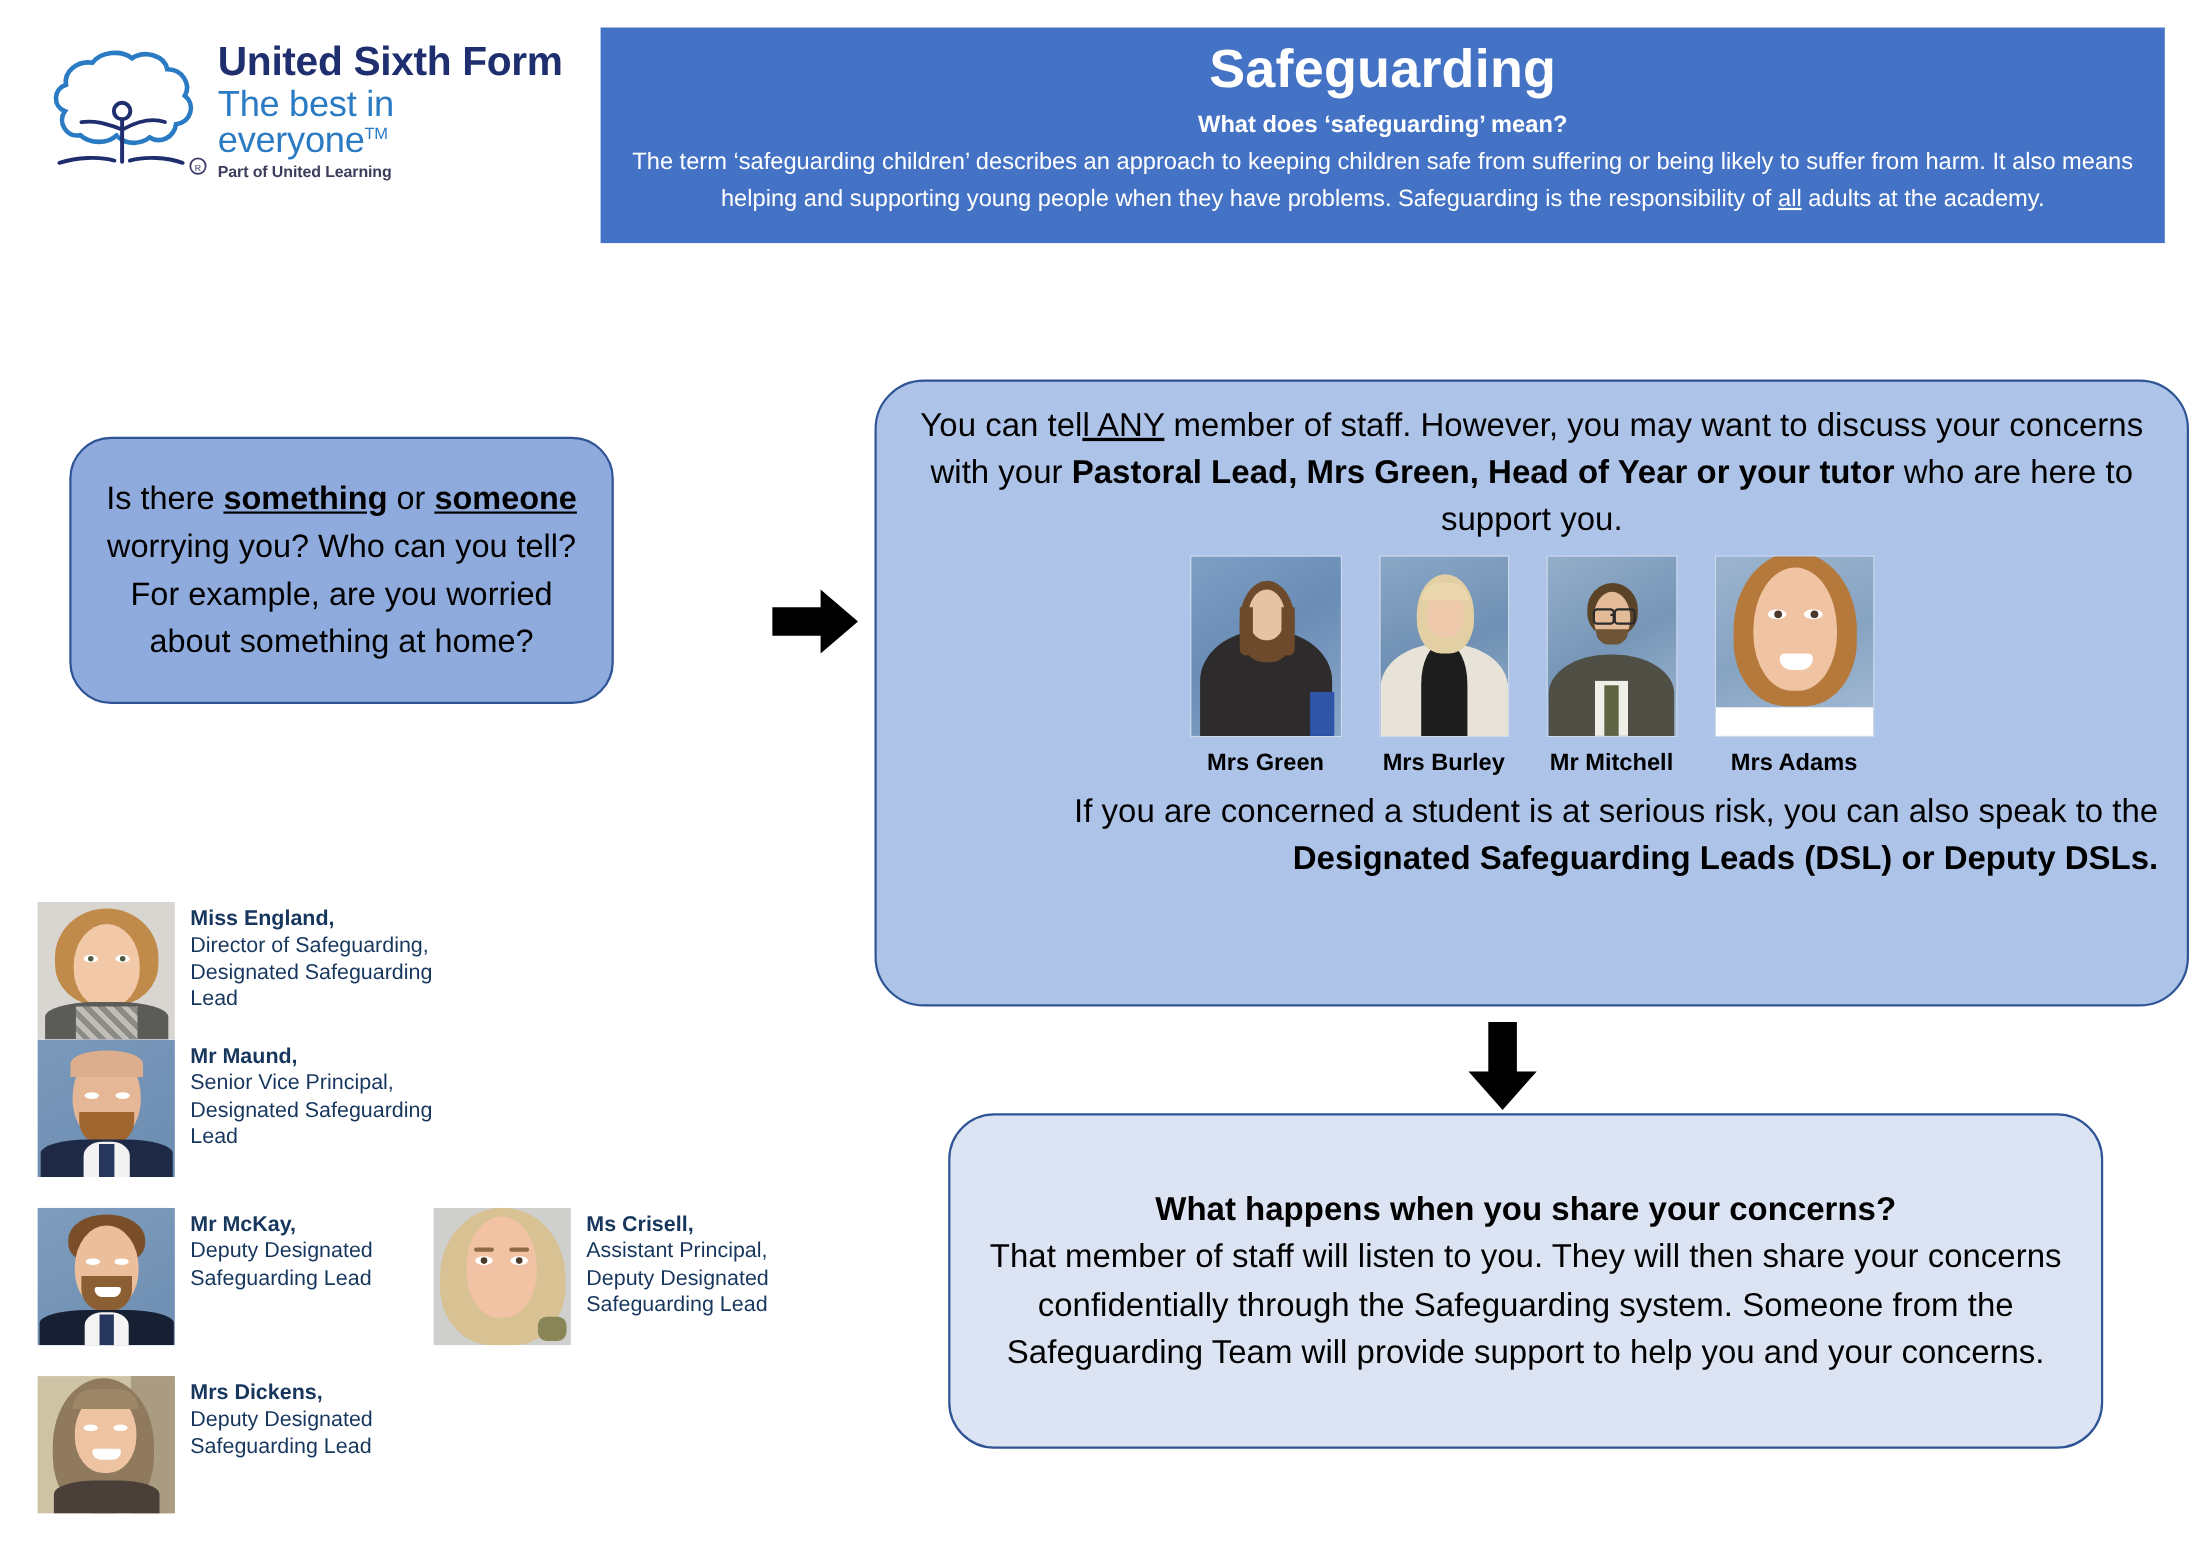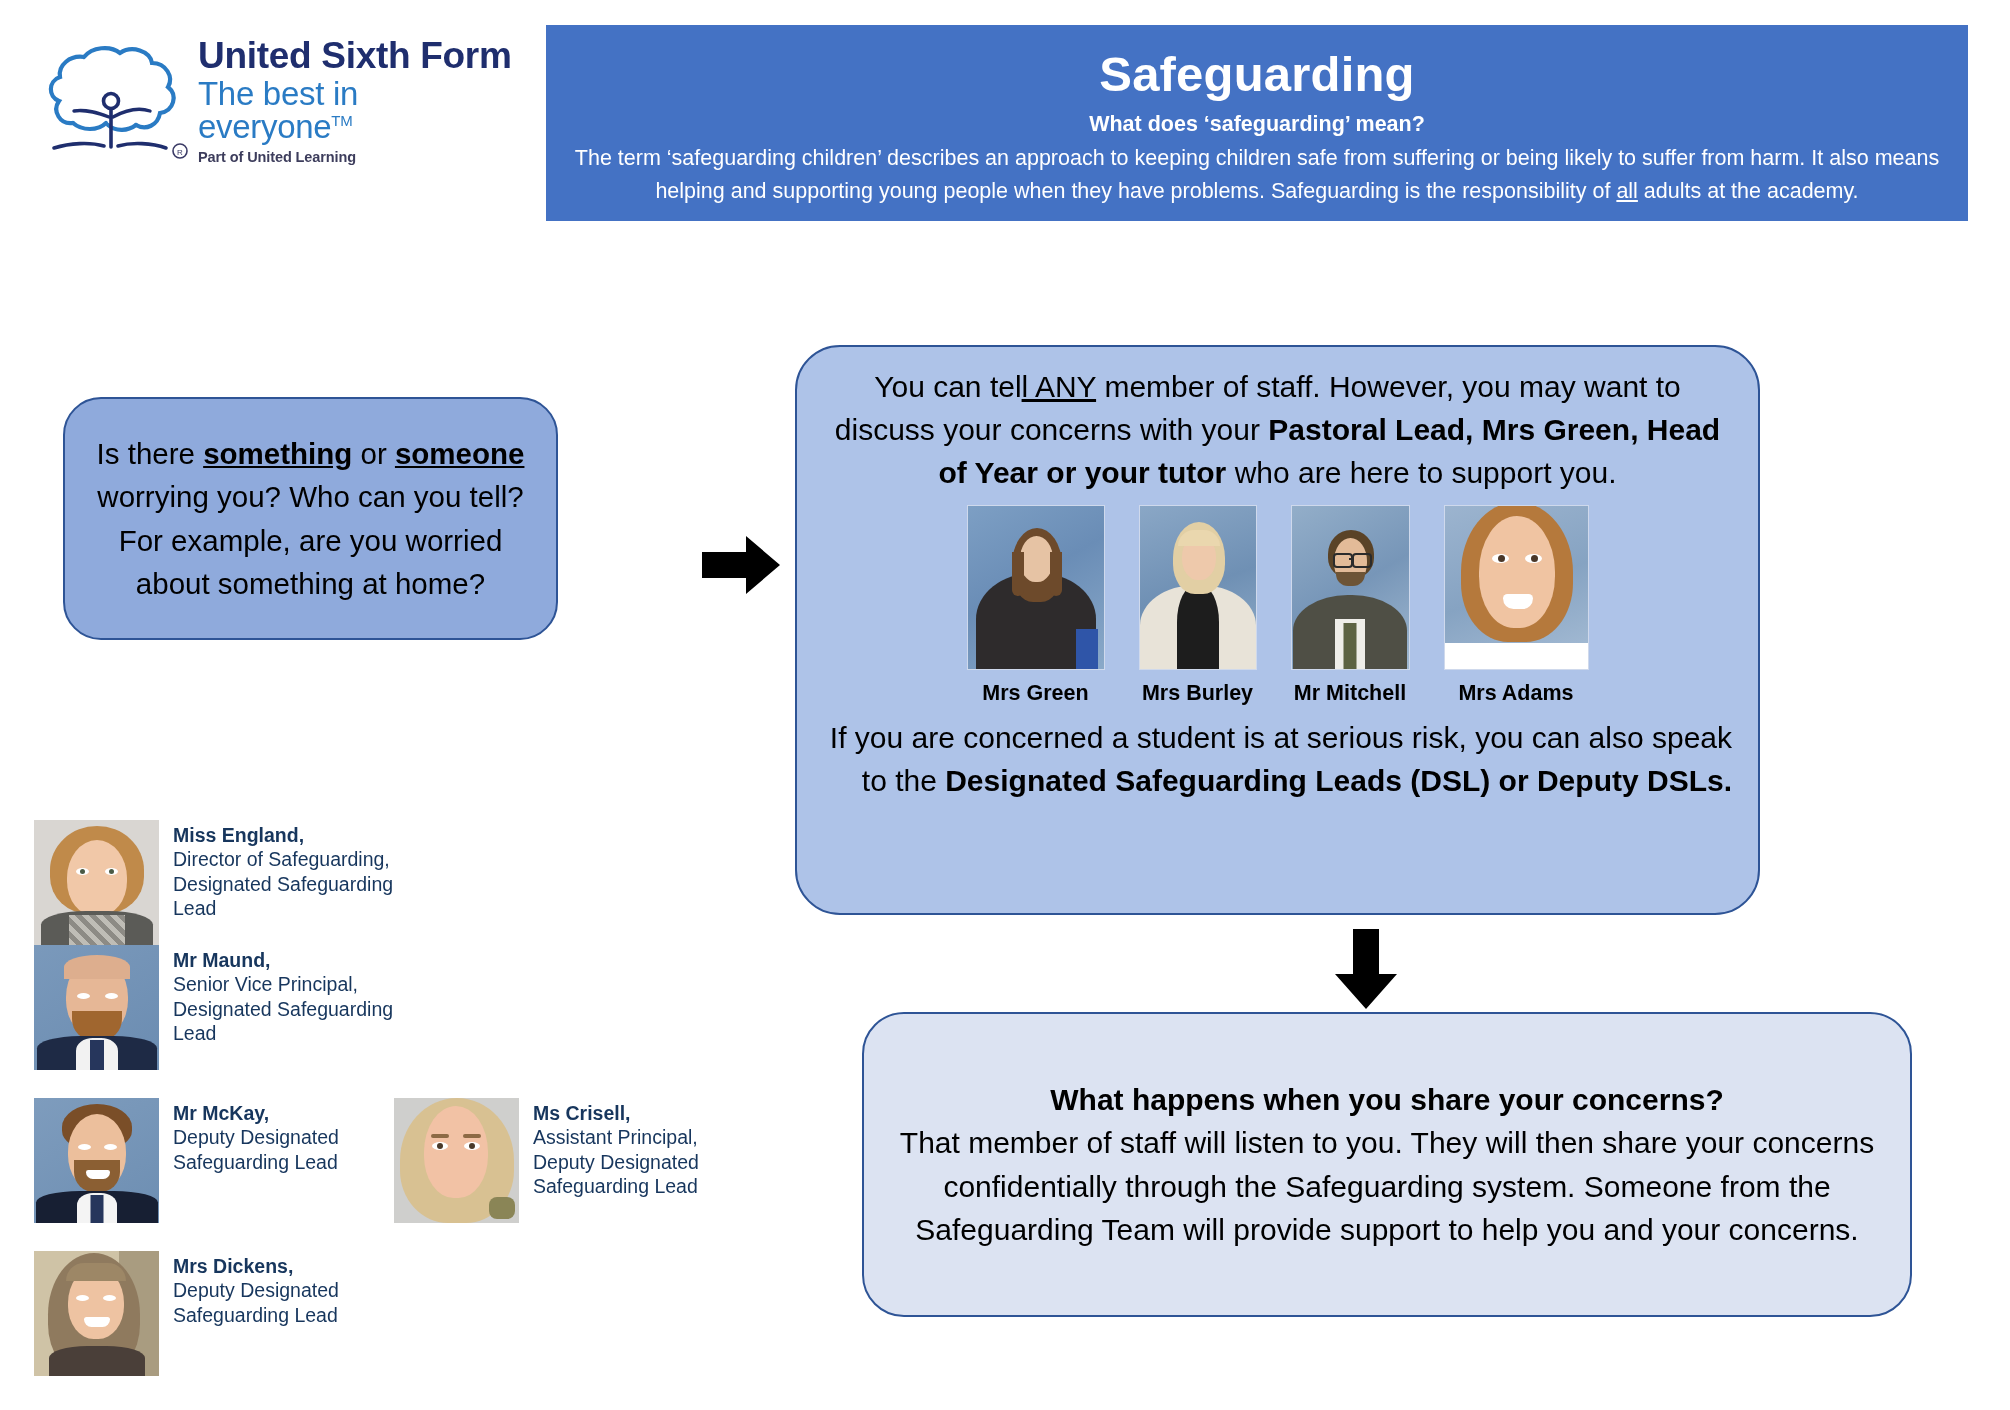--- a/index.html
+++ b/index.html
@@ -63,21 +63,21 @@
   #header-banner {
     position: absolute;
     left: 546px;
     top: 25px;
     width: 1422px;
     height: 196px;
     background: #4472c4;
     color: #ffffff;
     text-align: center;
     box-sizing: border-box;
-    padding: 15px 22px 0 22px;
+    padding: 4px 22px 0 22px;
   }
   #header-title {
     font-size: 49px;
     font-weight: bold;
     line-height: 1.18;
     margin: 6px 0 2px 0;
     letter-spacing: 0.2px;
   }
   #header-question {
     font-size: 21.5px;
@@ -130,21 +130,21 @@
     top: 929px;
     width: 66px;
     height: 80px;
   }
 
   
   #right-box {
     position: absolute;
     left: 795px;
     top: 345px;
-    width: 965px;
+    width: 1195px;
     height: 570px;
     background: #aec3e8;
     border: 2.5px solid #2e5496;
     border-radius: 45px;
     box-sizing: border-box;
     padding: 18px 26px 8px 26px;
   }
   #right-box-intro {
     font-size: 30px;
     line-height: 1.44;

